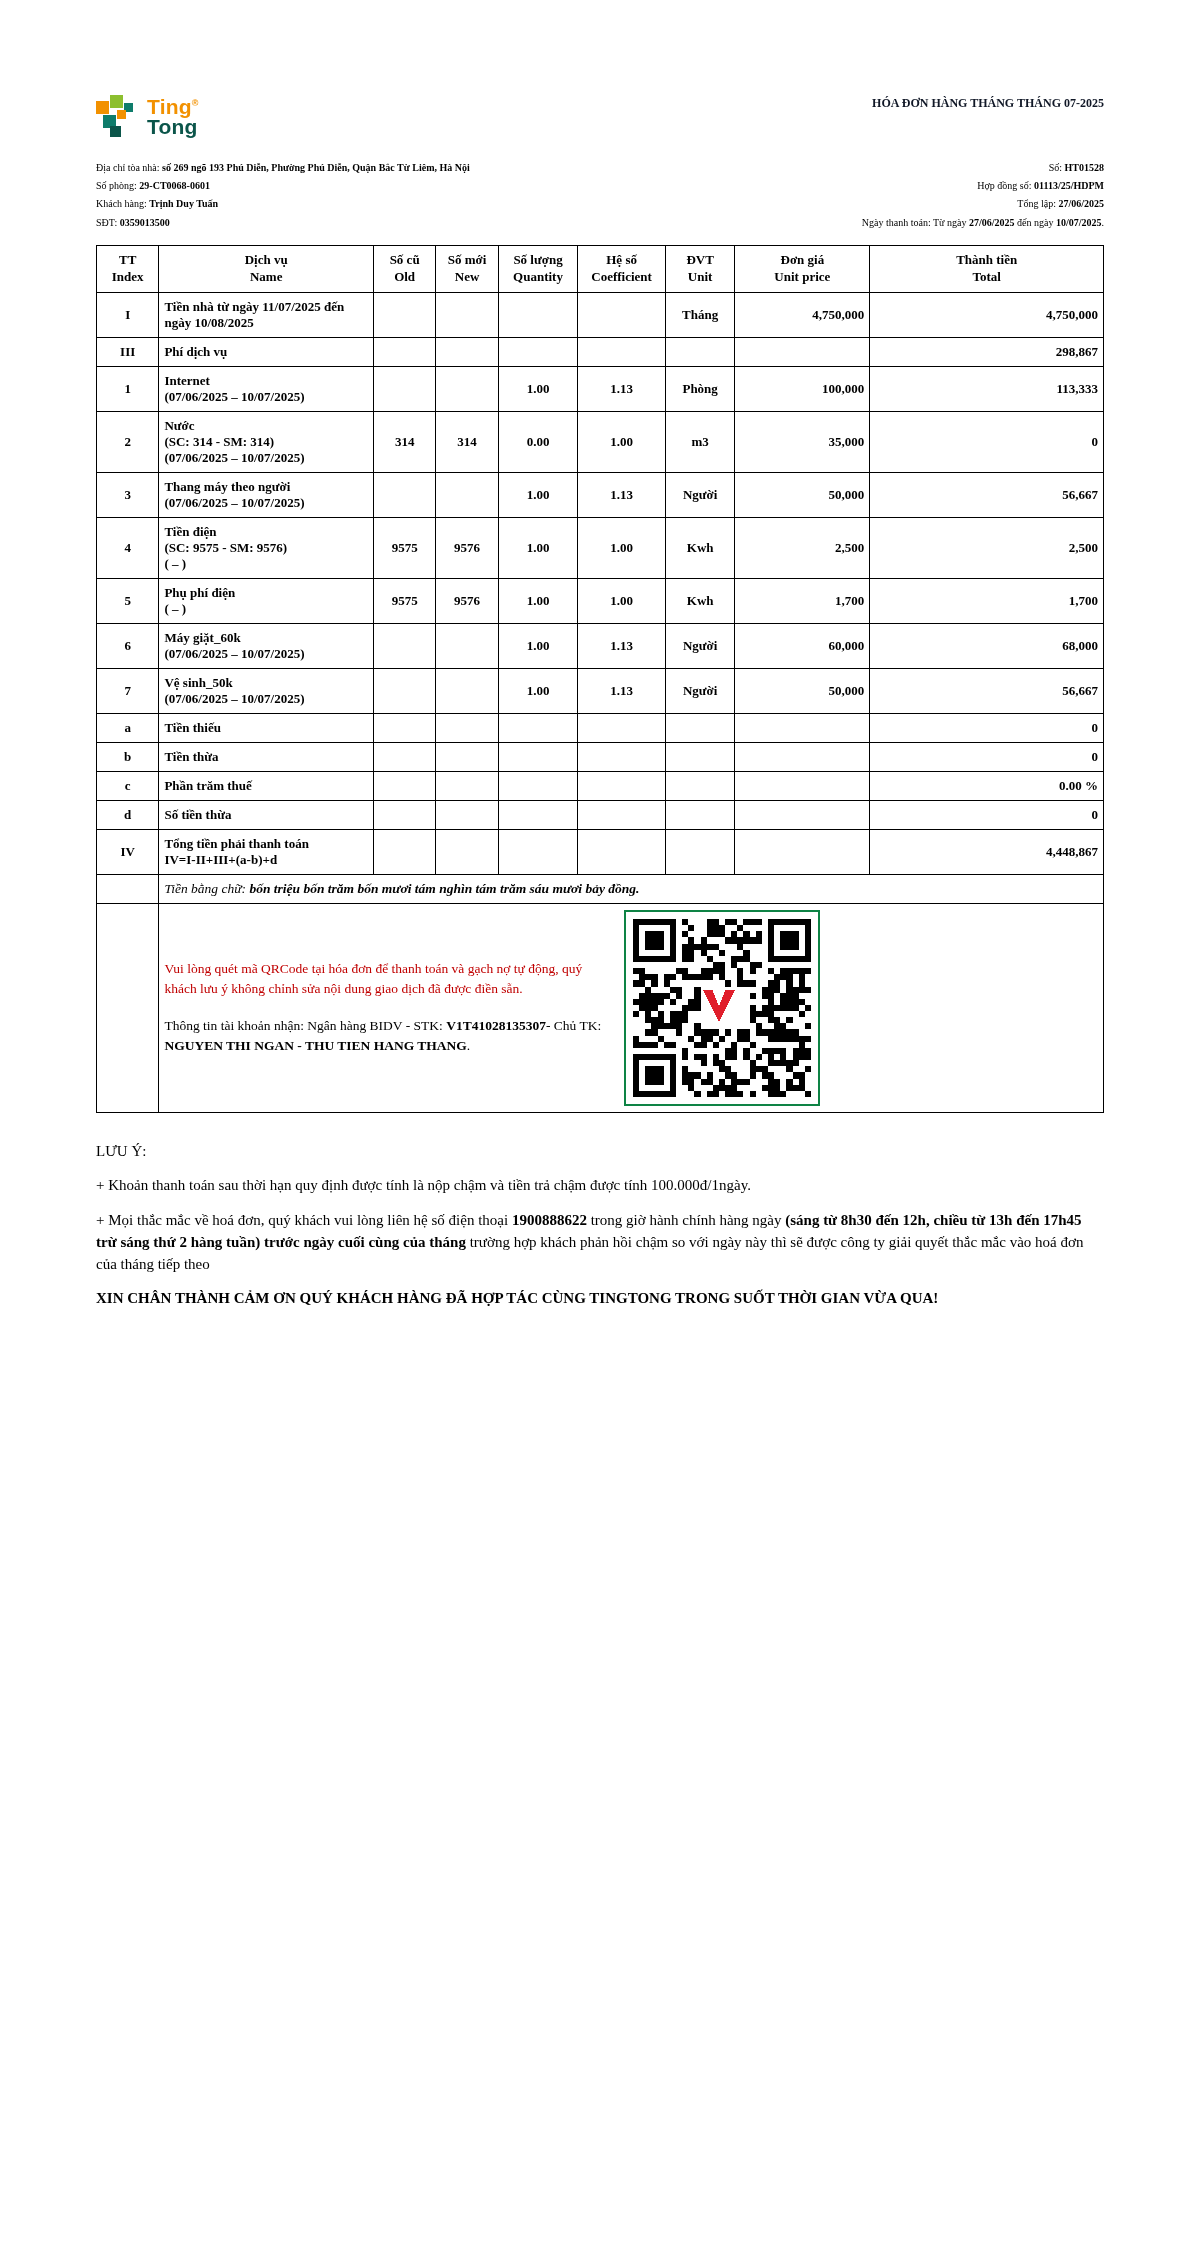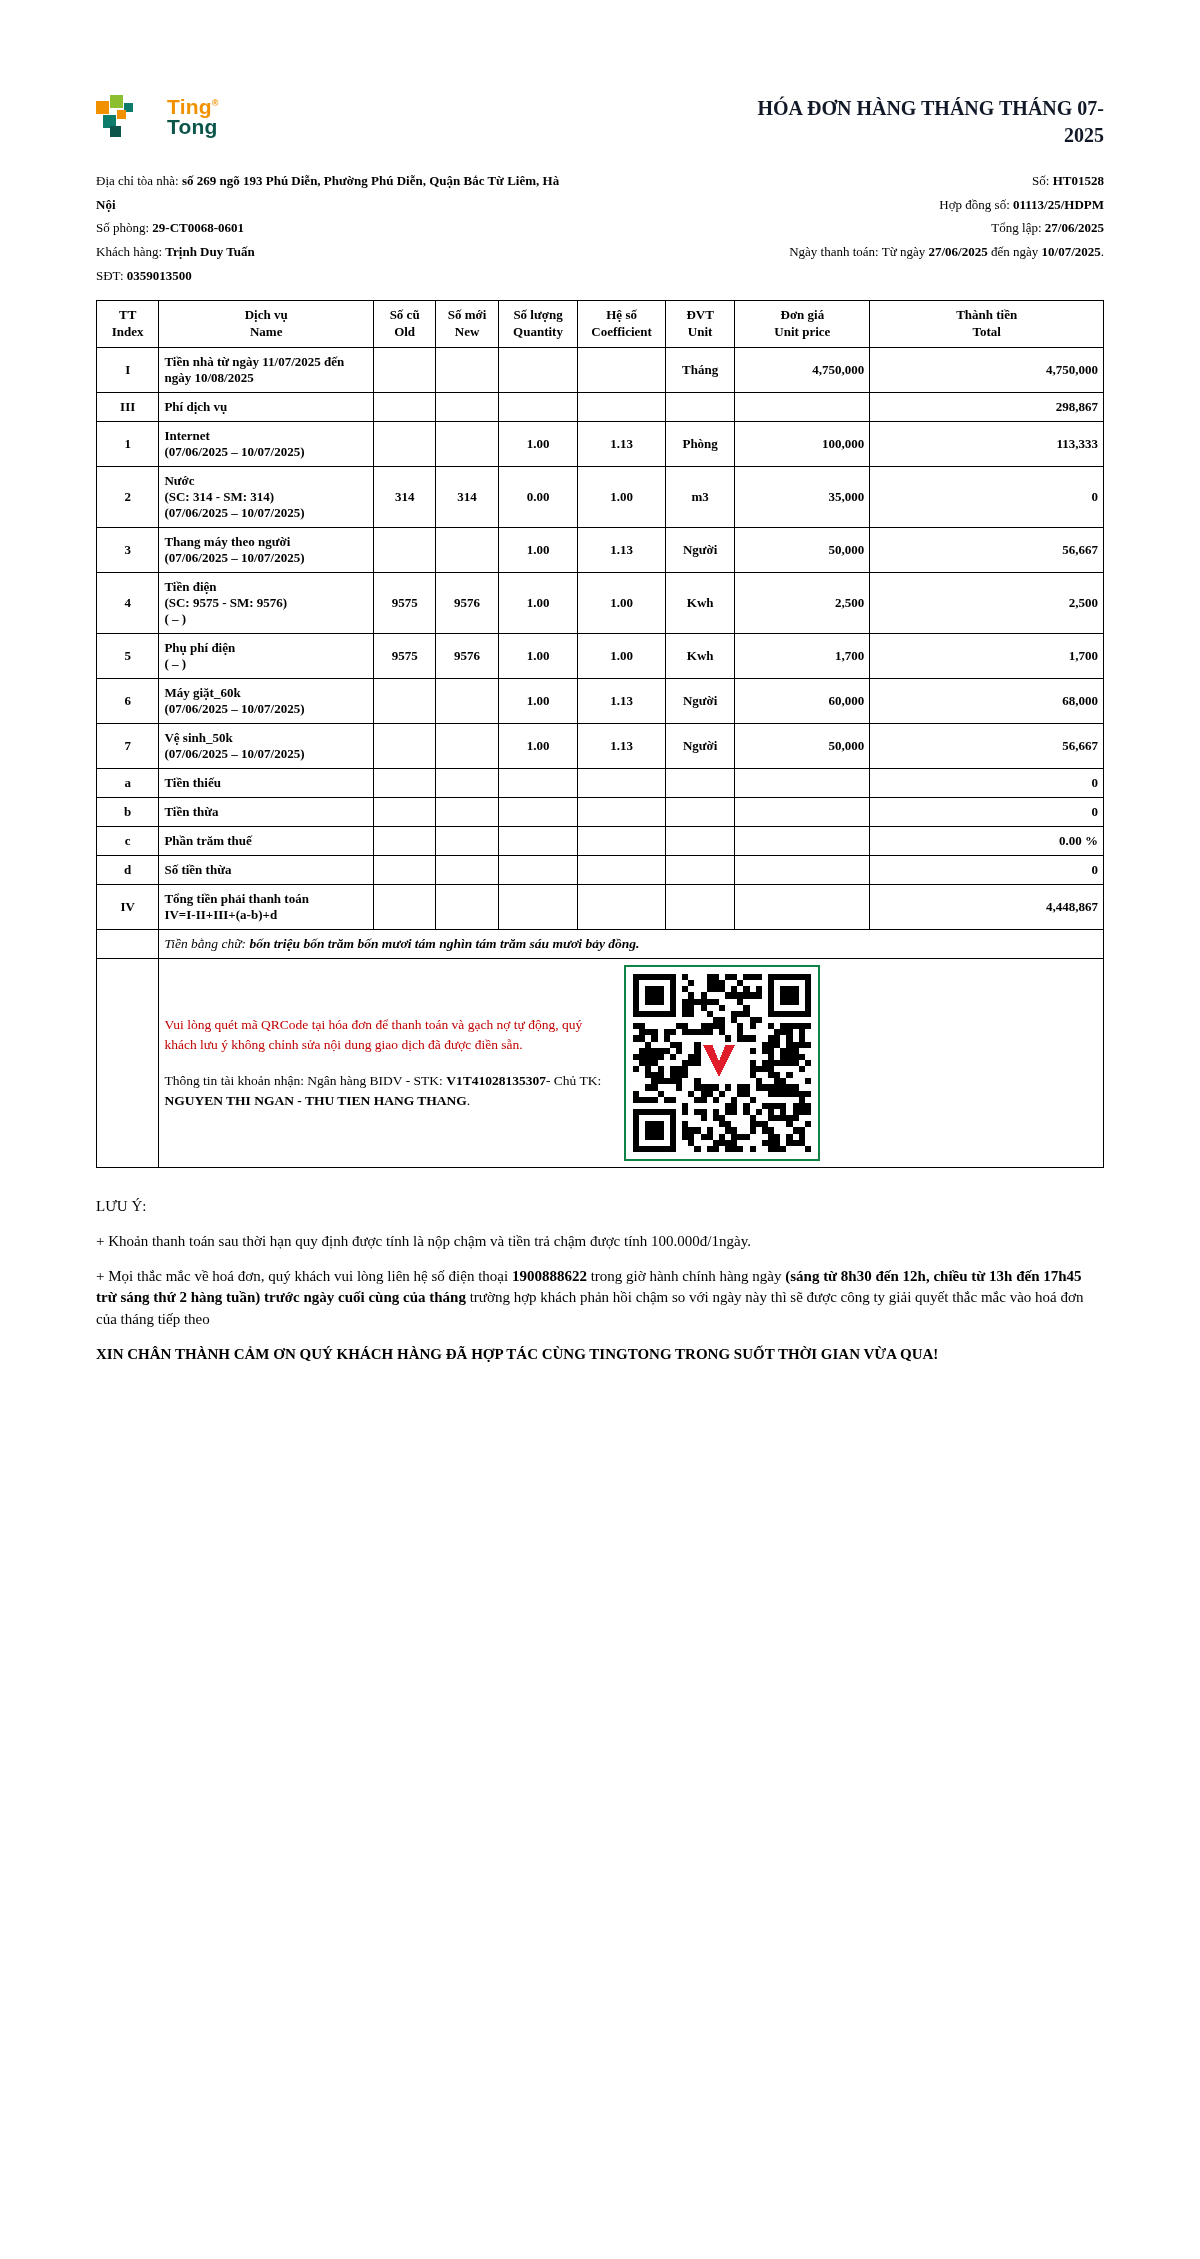--- a/index.html
+++ b/index.html
@@ -28,39 +28,38 @@
   .px.p3 { left: 28px; top: 8px;  width: 9px; height: 9px; background: var(--brand-teal, #0E7C6B); }
   .px.p4 { left: 7px;  top: 20px; background: var(--brand-teal, #0E7C6B); }
   .px.p5 { left: 21px; top: 15px; width: 9px; height: 9px; background: var(--brand-orange, #F29100); }
   .px.p6 { left: 14px; top: 31px; width: 11px; height: 11px; background: var(--brand-dark-teal, #0B554A); }
   .logo-text {
     font-family: "Liberation Sans", sans-serif;
     font-weight: bold;
     font-size: 21px;
     line-height: 0.95;
     letter-spacing: 0.2px;
-    margin-left: 20px;
   }
   .ting { color: var(--brand-orange, #F29100); }
   .tong { color: var(--brand-dark-teal, #0B554A); }
   .reg  { font-size: 9px; vertical-align: super; color: var(--brand-orange, #F29100); }
   .title {
     width: 372px;
     text-align: right;
-    font-size: 20px;
+    font-size: 12px;
     font-weight: bold;
     line-height: 1.35;
     color: #111827;
   }
 
   
   .info {
     display: flex;
     justify-content: space-between;
-    font-size: 13px;
+    font-size: 10px;
     line-height: 1.82;
     margin-bottom: 13px;
   }
   .info p { margin: 0; }
   .info-left  { width: 478px; }
   .info-right { flex: 1; text-align: right; }
   .info b { font-weight: bold; }
 
   
   table.inv {

